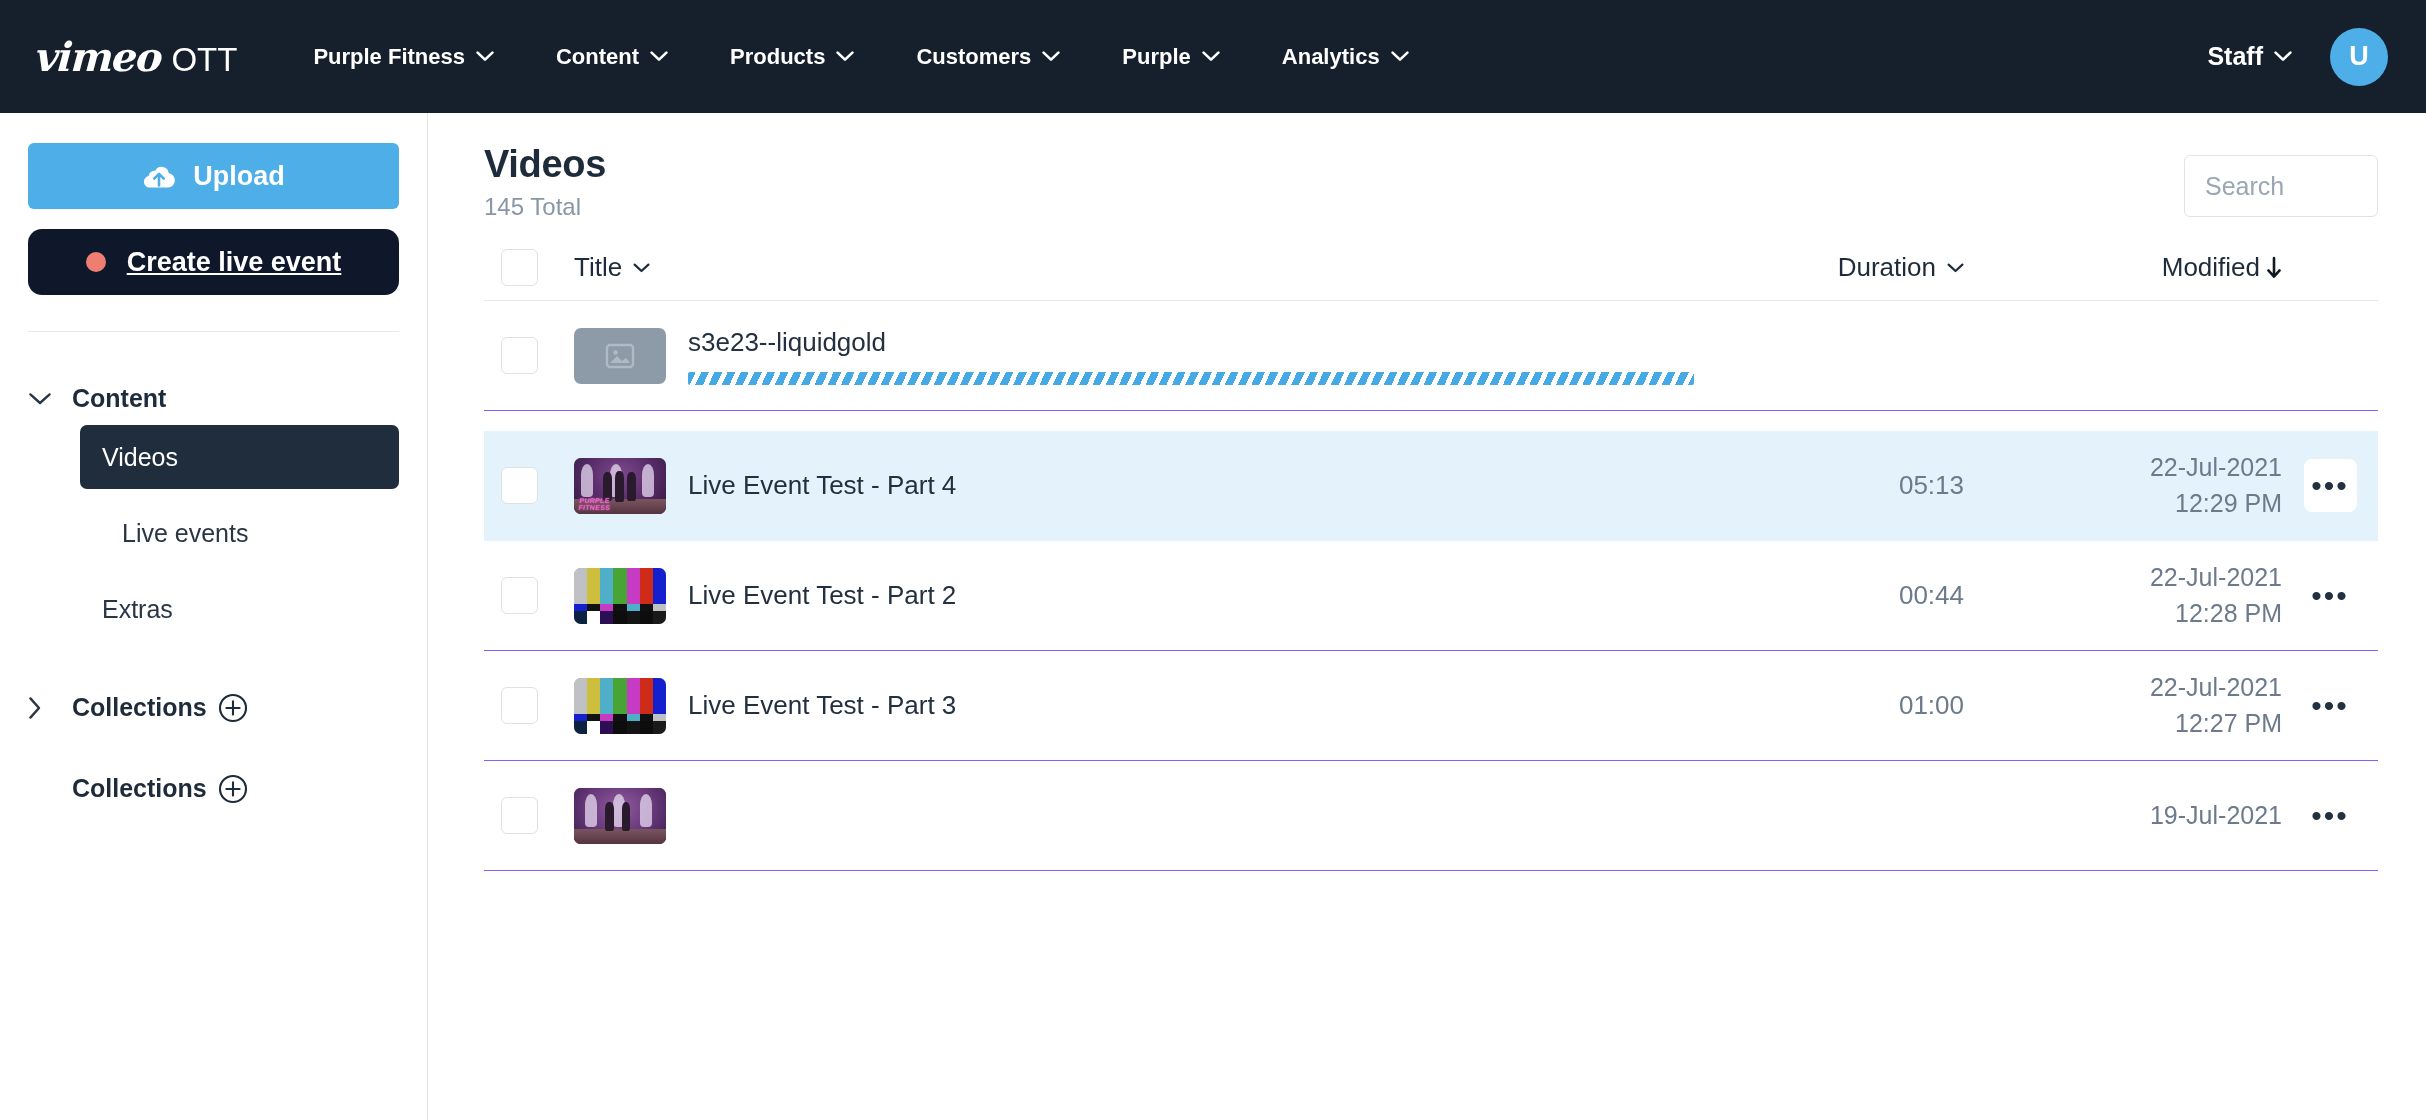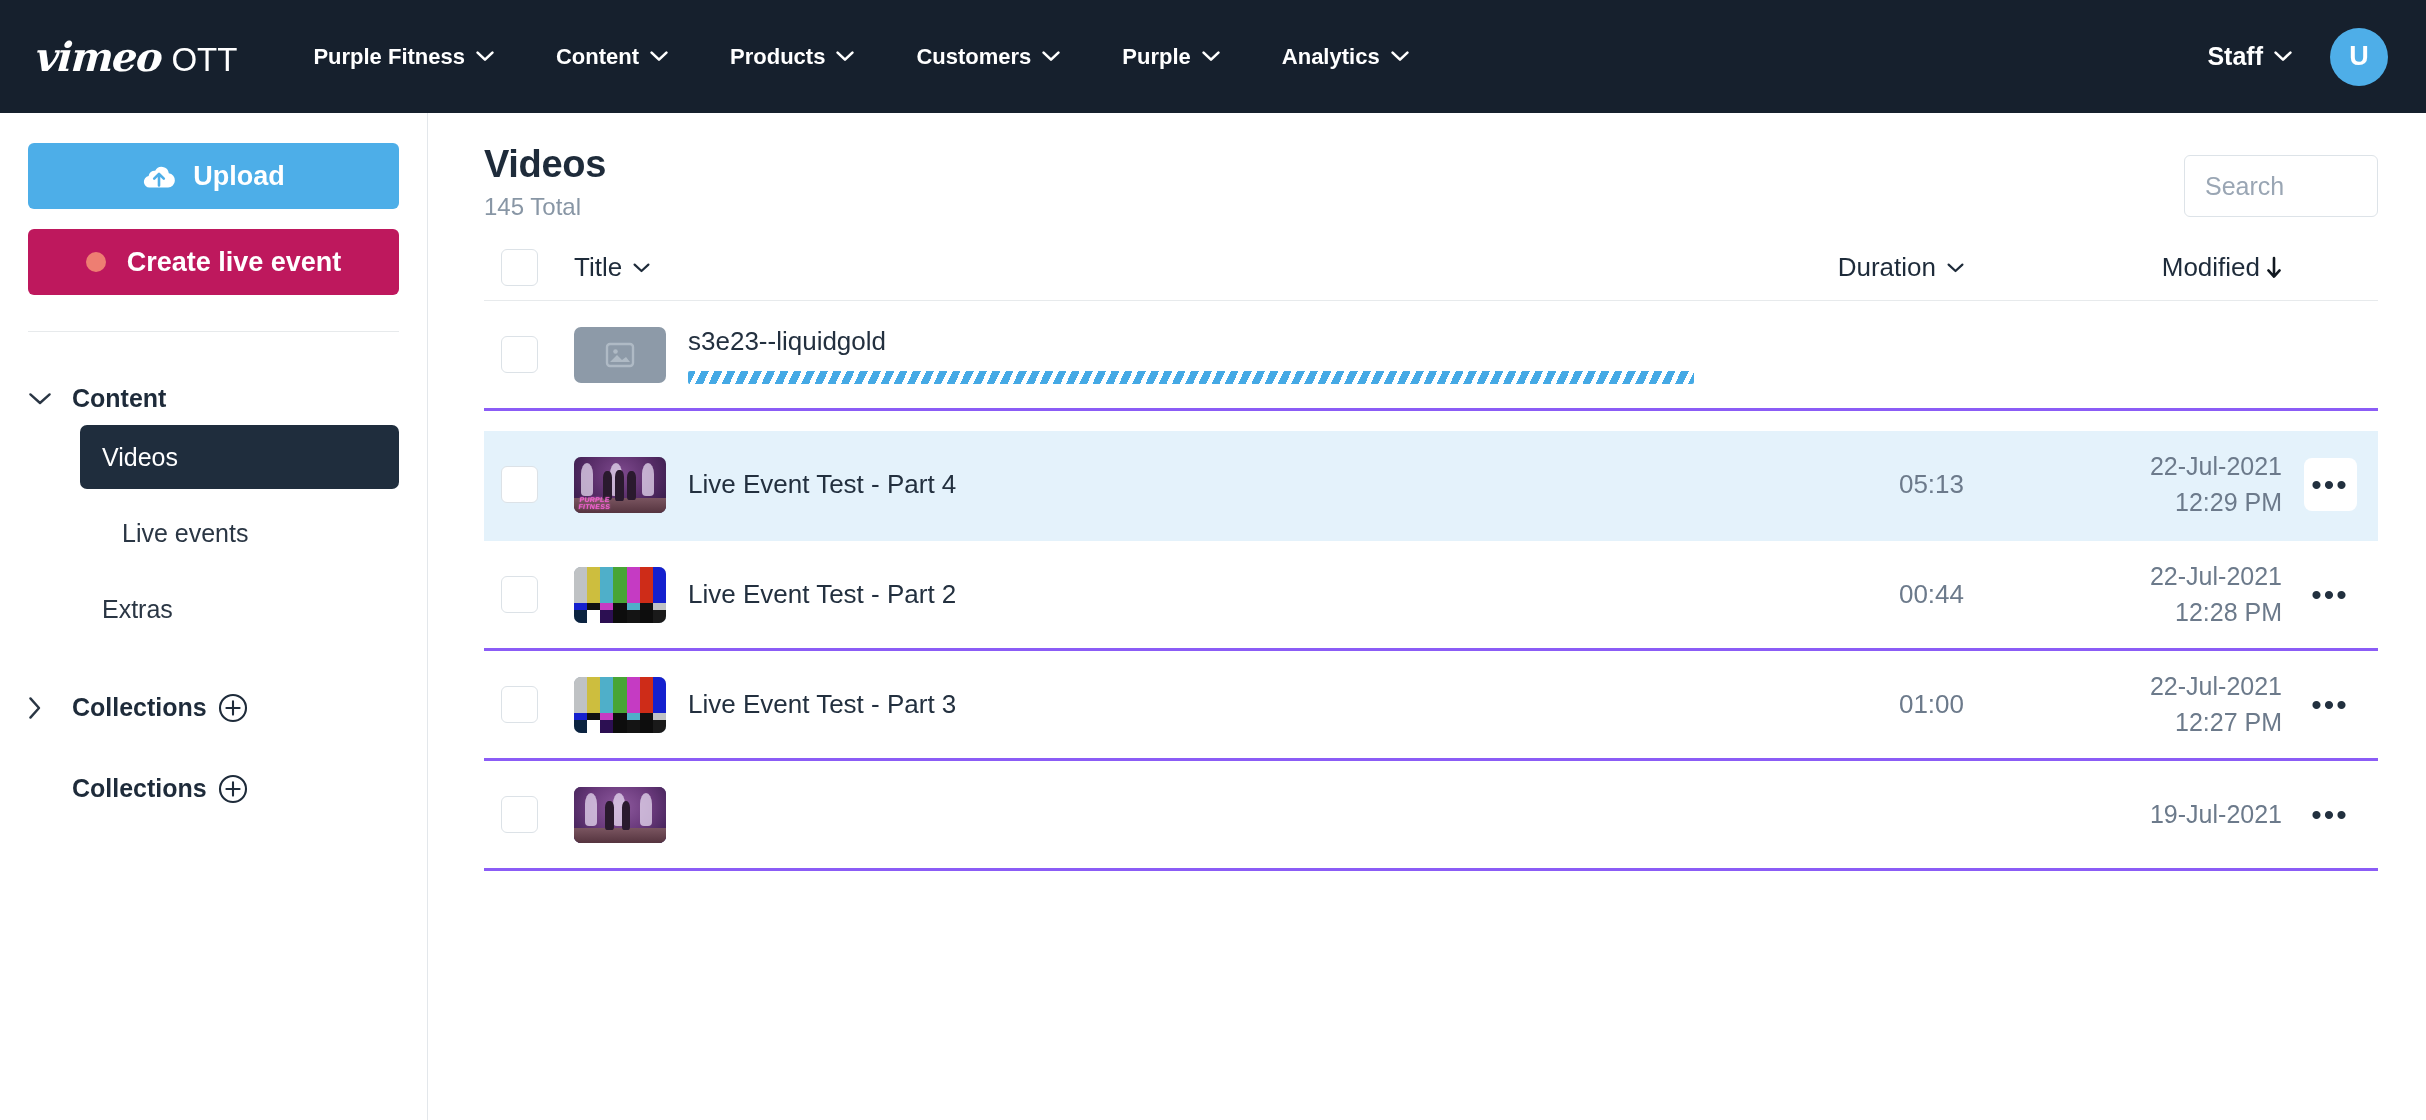--- a/index.html
+++ b/index.html
@@ -101,26 +101,27 @@
     border-radius: 6px;
     color: #fff;
     display: flex; align-items: center; justify-content: center;
     font-size: 27px; font-weight: 700;
     cursor: pointer;
     margin-bottom: 20px;
   }
   .btn-upload .ic { margin-right: 17px; display: flex; }
   .btn-live {
     height: 66px;
-    background: #be185d;
-    border-radius: 6px;
+    background: #0f172a;
+    border-radius: 14px;
     color: #fff;
     display: flex; align-items: center; justify-content: center;
     font-size: 27px; font-weight: 700;
     cursor: pointer;
+    text-decoration: underline;
   }
   .live-dot {
     width: 20px; height: 20px; border-radius: 50%;
     background: #EE7E72; margin-right: 21px;
   }
   .side-divider {
     height: 1px; background: #E7EAEC;
     margin: 36px 0 0 0;
   }
   .side-section {
@@ -211,21 +212,21 @@
     width: 37px; height: 37px;
     border: 1px solid #DCE2E7;
     border-radius: 6px;
     background: #fff;
     cursor: pointer;
   }
 
   .row {
     display: flex; align-items: center;
     height: 110px;
-    border-bottom: 3px solid #8b5cf6;
+    border-bottom: 1px solid #8b5cf6;
     position: relative;
   }
   .row.selected { background: #E4F2FB; border-bottom-color: #E4F2FB; margin-top: 20px; }
   .row.uploading { height: 110px; }
 
   .thumb {
     width: 92px; height: 56px;
     border-radius: 7px;
     overflow: hidden;
     margin-right: 22px;

